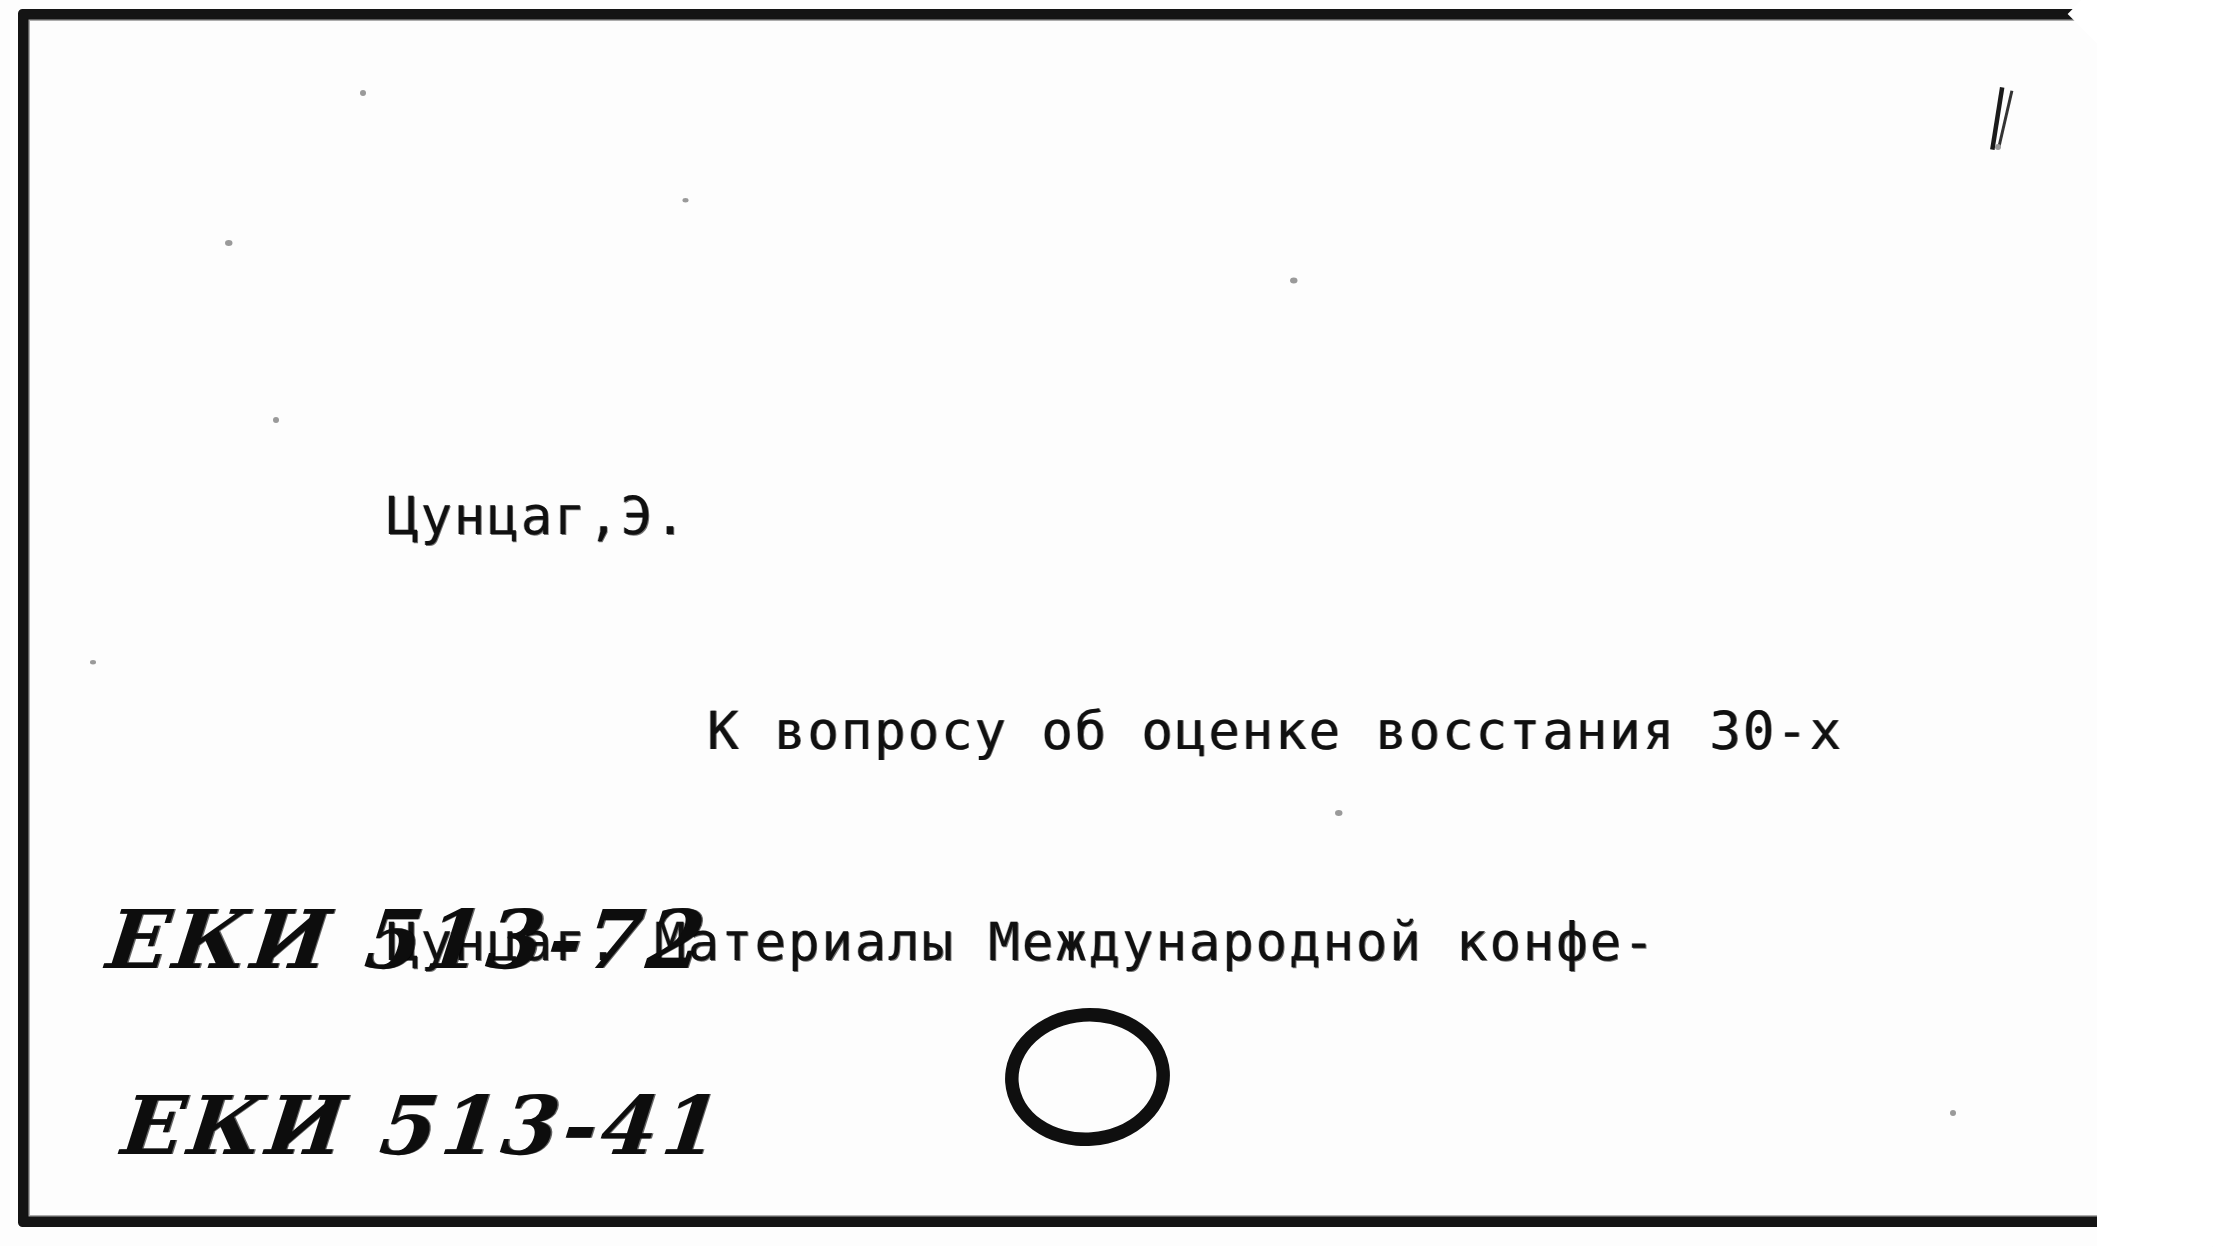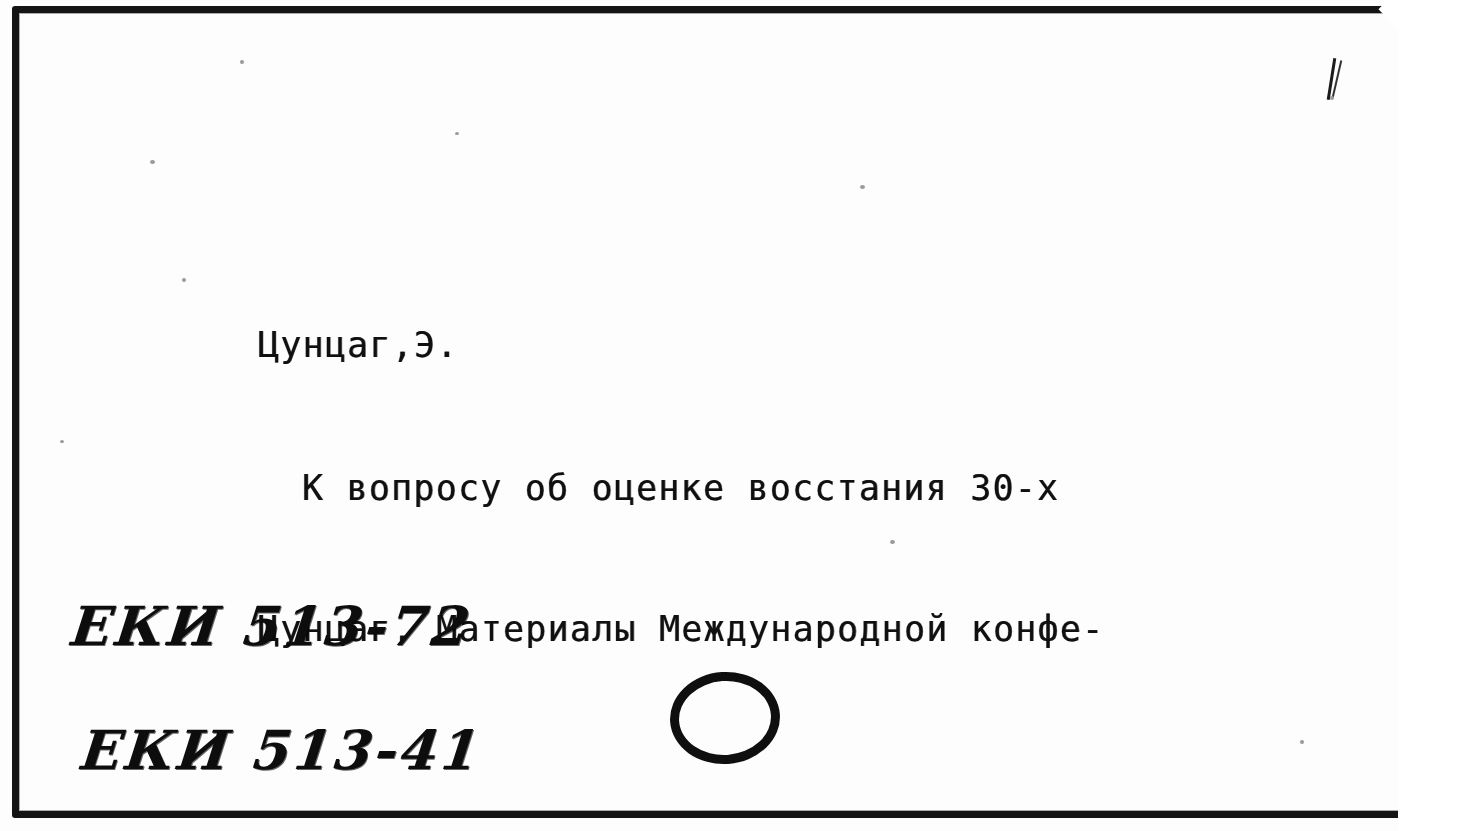--- a/index.html
+++ b/index.html
@@ -62,20 +62,21 @@
   }
   .typed-line {
     display: block;
     white-space: pre;
   }
   .typed-line.author {
     margin-bottom: 2px;
   }
   .typed-line.indent {
     padding-left: 44px;
+    text-align: center;
   }
   
   .handwritten {
     position: absolute;
     font-family: "DejaVu Serif", serif;
     font-style: italic;
     font-weight: 700;
     font-size: 54px;
     letter-spacing: 3px;
     color: #0d0d0d;

